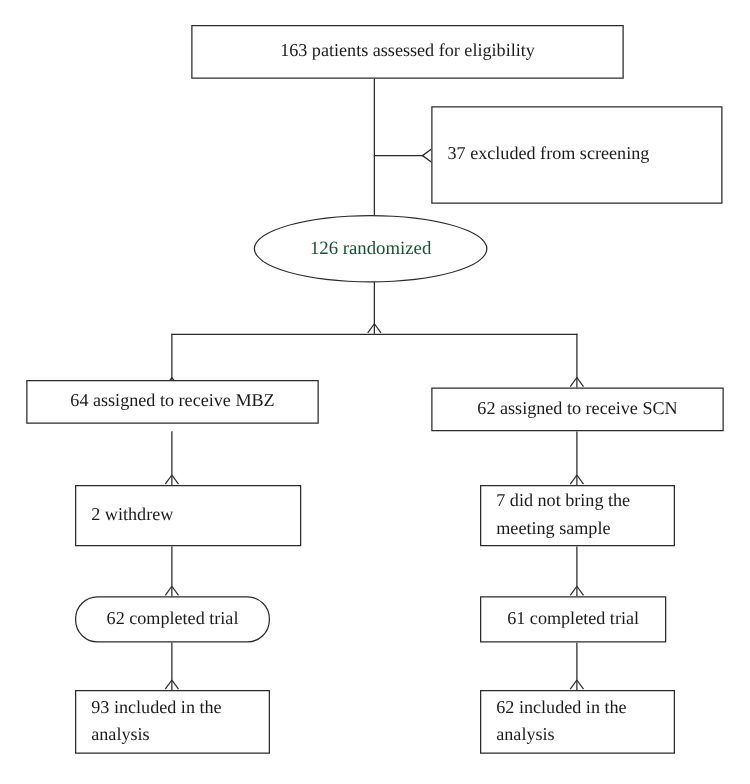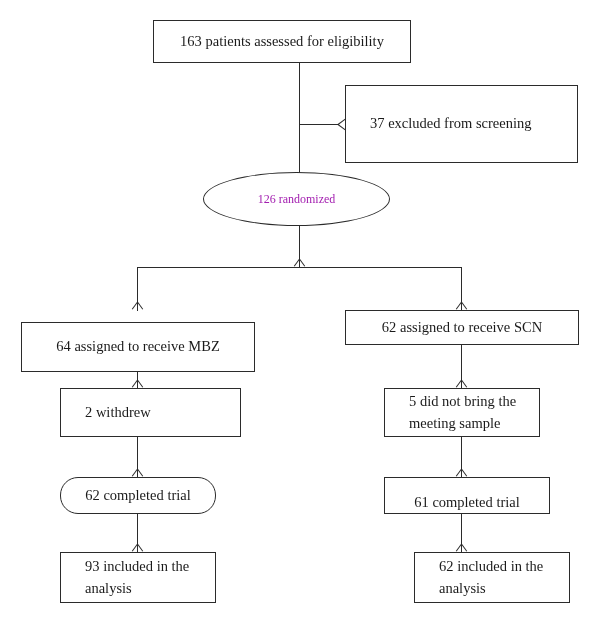--- a/index.html
+++ b/index.html
@@ -33,36 +33,36 @@
     color: #1a1a1a;
     z-index: 3;
   }
   .node.center {
     align-items: center;
     text-align: center;
   }
   .node.left {
     align-items: flex-start;
     text-align: left;
-    padding-left: 24px;
+    padding-left: 12px;
   }
   .node .line { white-space: nowrap; }
 
   
   .ellipse {
     position: absolute;
     box-sizing: border-box;
     border: 1px solid #2b2b2b;
     border-radius: 50%;
     background: #ffffff;
     display: flex;
     align-items: center;
     justify-content: center;
-    font-size: 12px;
-    color: #a21caf;
+    font-size: 15px;
+    color: #14532d;
     z-index: 3;
   }
 
   
   .vline {
     position: absolute;
     width: 0;
     border-left: 1px solid #2b2b2b;
     z-index: 1;
   }
@@ -142,60 +142,60 @@
 
   <div class="vline" style="left:461px; top:345px; height:43px;"></div>
   <div class="arrow-down" style="left:457px; top:380px;"></div>
 
   <div class="vline" style="left:461px; top:437px; height:40px;"></div>
   <div class="arrow-down" style="left:457px; top:469px;"></div>
 
   <div class="vline" style="left:461px; top:514px; height:38px;"></div>
   <div class="arrow-down" style="left:457px; top:544px;"></div>
 
-  <div class="node center" style="left:153px; top:20px; width:258px; height:43px;">
+  <div class="node center" style="left:153px; top:20px; width:346px; height:43px;">
     <span class="line">163 patients assessed for eligibility</span>
   </div>
 
   <div class="node left" style="left:345px; top:85px; width:233px; height:78px;">
     <span class="line">37 excluded from screening</span>
   </div>
 
   <div class="ellipse" style="left:203px; top:172px; width:187px; height:54px;">
     <span class="line">126 randomized</span>
   </div>
 
-  <div class="node center" style="left:21px; top:322px; width:234px; height:50px;">
+  <div class="node center" style="left:21px; top:304px; width:234px; height:35px;">
     <span class="line">64 assigned to receive MBZ</span>
   </div>
 
   <div class="node center" style="left:345px; top:310px; width:234px; height:35px;">
     <span class="line">62 assigned to receive SCN</span>
   </div>
 
   <div class="node left" style="left:60px; top:388px; width:181px; height:49px;">
     <span class="line">2 withdrew</span>
   </div>
 
   <div class="node left" style="left:384px; top:388px; width:156px; height:49px;">
-    <span class="line">5 did not bring the</span>
+    <span class="line">7 did not bring the</span>
     <span class="line">meeting sample</span>
   </div>
 
   <div class="node center" style="left:60px; top:477px; width:156px; height:37px;border-radius:18px;">
     <span class="line">62 completed trial</span>
   </div>
 
-  <div class="node center" style="left:384px; top:477px; width:166px; height:37px;justify-content:flex-end;">
+  <div class="node center" style="left:384px; top:477px; width:149px; height:37px;">
     <span class="line">61 completed trial</span>
   </div>
 
   <div class="node left" style="left:60px; top:552px; width:156px; height:51px;">
     <span class="line">93 included in the</span>
     <span class="line">analysis</span>
   </div>
 
-  <div class="node left" style="left:384px; top:552px; width:156px; height:51px;margin-left:30px;">
+  <div class="node left" style="left:384px; top:552px; width:156px; height:51px;">
     <span class="line">62 included in the</span>
     <span class="line">analysis</span>
   </div>
 
 </div>
 
 </body></html>

